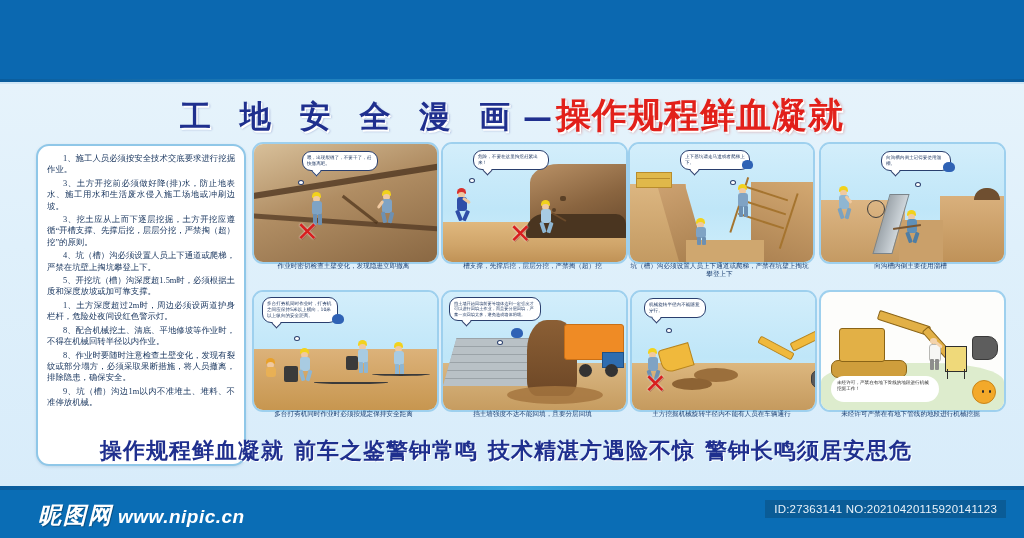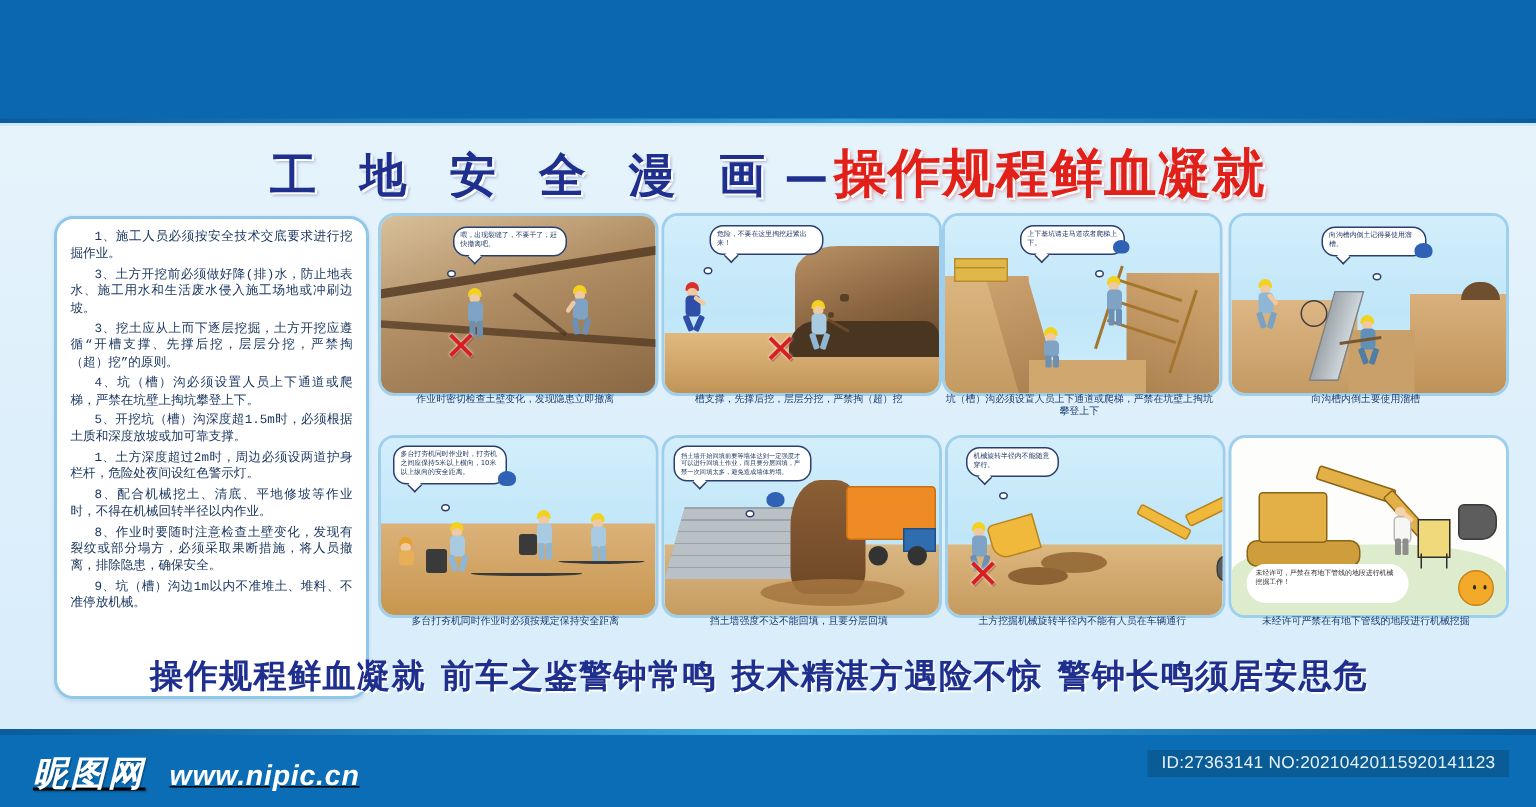--- a/index.html
+++ b/index.html
@@ -12,21 +12,21 @@
 
   
   .band-top{position:absolute;left:0;top:0;width:1024px;height:82px;background:#0b68b0;}
   .band-top .hair{position:absolute;left:0;bottom:0;width:100%;height:3px;
       background:linear-gradient(90deg,#0a5c9c,#2f9ad6 55%,#0a5c9c);}
   .band-bottom{position:absolute;left:0;bottom:0;width:1024px;height:52px;background:#0a6db5;}
   .band-bottom .hair{position:absolute;left:0;top:0;width:100%;height:4px;
       background:linear-gradient(90deg,#0a5c9c,#3aa6de 50%,#0a5c9c);}
 
   
-  .wm{position:absolute;left:22px;top:14px;display:flex;align-items:baseline;gap:16px;text-decoration:underline;}
+  .wm{position:absolute;left:38px;top:14px;display:flex;align-items:baseline;gap:5px;}
   .wm-cn{font-family:"DejaVu Sans",sans-serif;font-size:23px;font-weight:bold;color:#fff;
       letter-spacing:2px;font-style:italic;
       text-shadow:1px 1px 0 rgba(0,0,0,.25);}
   .wm-url{font-size:19px;font-weight:bold;color:#fff;font-style:italic;letter-spacing:.5px;}
   .idchip{position:absolute;right:18px;top:14px;background:#0a5c97;color:#e8f2fa;
       font-size:11.5px;padding:3px 9px;letter-spacing:.2px;}
 
   
   .poster{position:absolute;left:0;top:82px;width:1024px;height:404px;
       background:linear-gradient(180deg,#e6f3fb 0%,#dff0fb 40%,#d8ecfa 100%);
@@ -42,21 +42,21 @@
       text-shadow:1.5px 1.5px 0 #fff, 2px 2px 3px rgba(190,20,20,.4);}
 
   
   .rules{position:absolute;left:36px;top:60px;width:206px;height:318px;
       background:#fff;border:2px solid #8fc7e8;border-radius:13px;
       box-shadow:0 1px 3px rgba(0,60,110,.12);overflow:hidden;}
   .rules-inner{padding:7px 9px 6px 9px;}
   .rules-title{text-align:center;color:#e2201a;font-weight:bold;font-size:12.5px;
       font-family:"DejaVu Sans",sans-serif;margin:1px 0 5px 0;letter-spacing:.4px;}
   .rules-body p{margin:0 0 2px 0;font-size:8.4px;line-height:11.4px;color:#16335c;
-      text-indent:16px;text-align:justify;font-family:Liberation Mono, monospace;}
+      text-indent:16px;text-align:justify;font-family:Liberation Serif, serif;}
 
   
   .grid{position:absolute;left:252px;top:58px;width:752px;height:290px;}
   .cell{position:absolute;width:183px;height:142px;}
   .card{position:absolute;left:0;top:0;width:183px;height:118px;
       border:2px solid #9ed0ee;border-radius:11px;background:#eaf6fd;overflow:hidden;}
   .cap{position:absolute;left:0;top:120px;width:183px;text-align:center;
       font-size:6.6px;line-height:8.4px;color:#1b3f72;font-family:"DejaVu Sans",sans-serif;}
 
   

